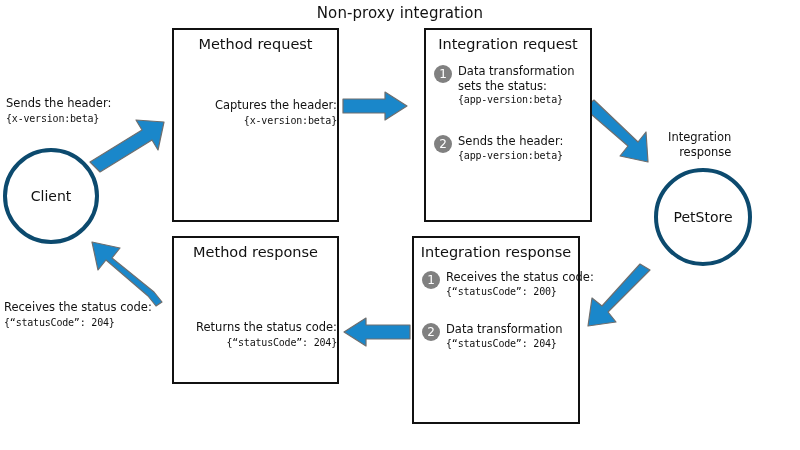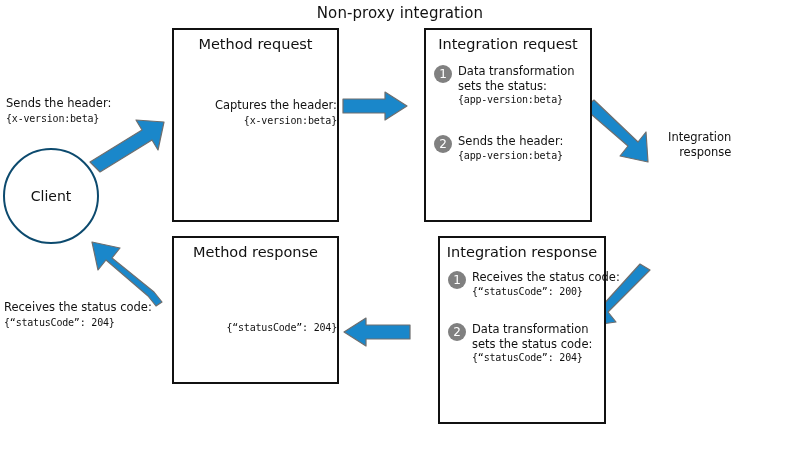--- a/index.html
+++ b/index.html
@@ -83,21 +83,21 @@
   }
   .step-lines {
     font-size: 11.5px;
     line-height: 14.5px;
     color: #111;
     white-space: nowrap;
   }
 
   
   .node-circle {
-    border: 2px solid #0c4a6e;
+    border: 4px solid #0c4a6e;
     border-radius: 50%;
     background: #ffffff;
     display: flex;
     align-items: center;
     justify-content: center;
     font-size: 14px;
     color: #111;
     box-sizing: border-box;
   }
 
@@ -190,42 +190,45 @@
         <div class="mono">{app-version:beta}</div>
       </div>
     </div>
   </div>
 
   <div class="abs endpoint-label" style="left:668px; top:130px;">
     <div>Integration</div>
     <div>response</div>
   </div>
 
-
-  <div class="abs stage-box" style="left:412px; top:236px; width:168px; height:188px;margin-left:26px;">
+  <div class="abs node-circle" style="left:654px; top:168px; width:98px; height:98px;">
+    <span>PetStore</span>
+  </div>
+
+  <div class="abs stage-box" style="left:412px; top:236px; width:168px; height:188px;">
     <div class="stage-title">Integration response</div>
 
     <div class="step-row" style="left:8px; top:32px;">
       <div class="step-badge">1</div>
       <div class="step-lines">
         <div>Receives the status code:</div>
         <div class="mono">{“statusCode”: 200}</div>
       </div>
     </div>
 
     <div class="step-row" style="left:8px; top:84px;">
       <div class="step-badge">2</div>
       <div class="step-lines">
         <div>Data transformation</div>
-        <div>sets the status code:</div>
         <div class="mono">{“statusCode”: 204}</div>
       </div>
     </div>
   </div>
 
   <div class="abs stage-box" style="left:172px; top:236px; width:167px; height:148px;">
     <div class="stage-title">Method response</div>
     <div class="box-body plain-text" style="top:82px; left:20px;">
+      <div>Returns the status code:</div>
       <div class="mono">{“statusCode”: 204}</div>
     </div>
   </div>
 
 </div>
 
 </body></html>

